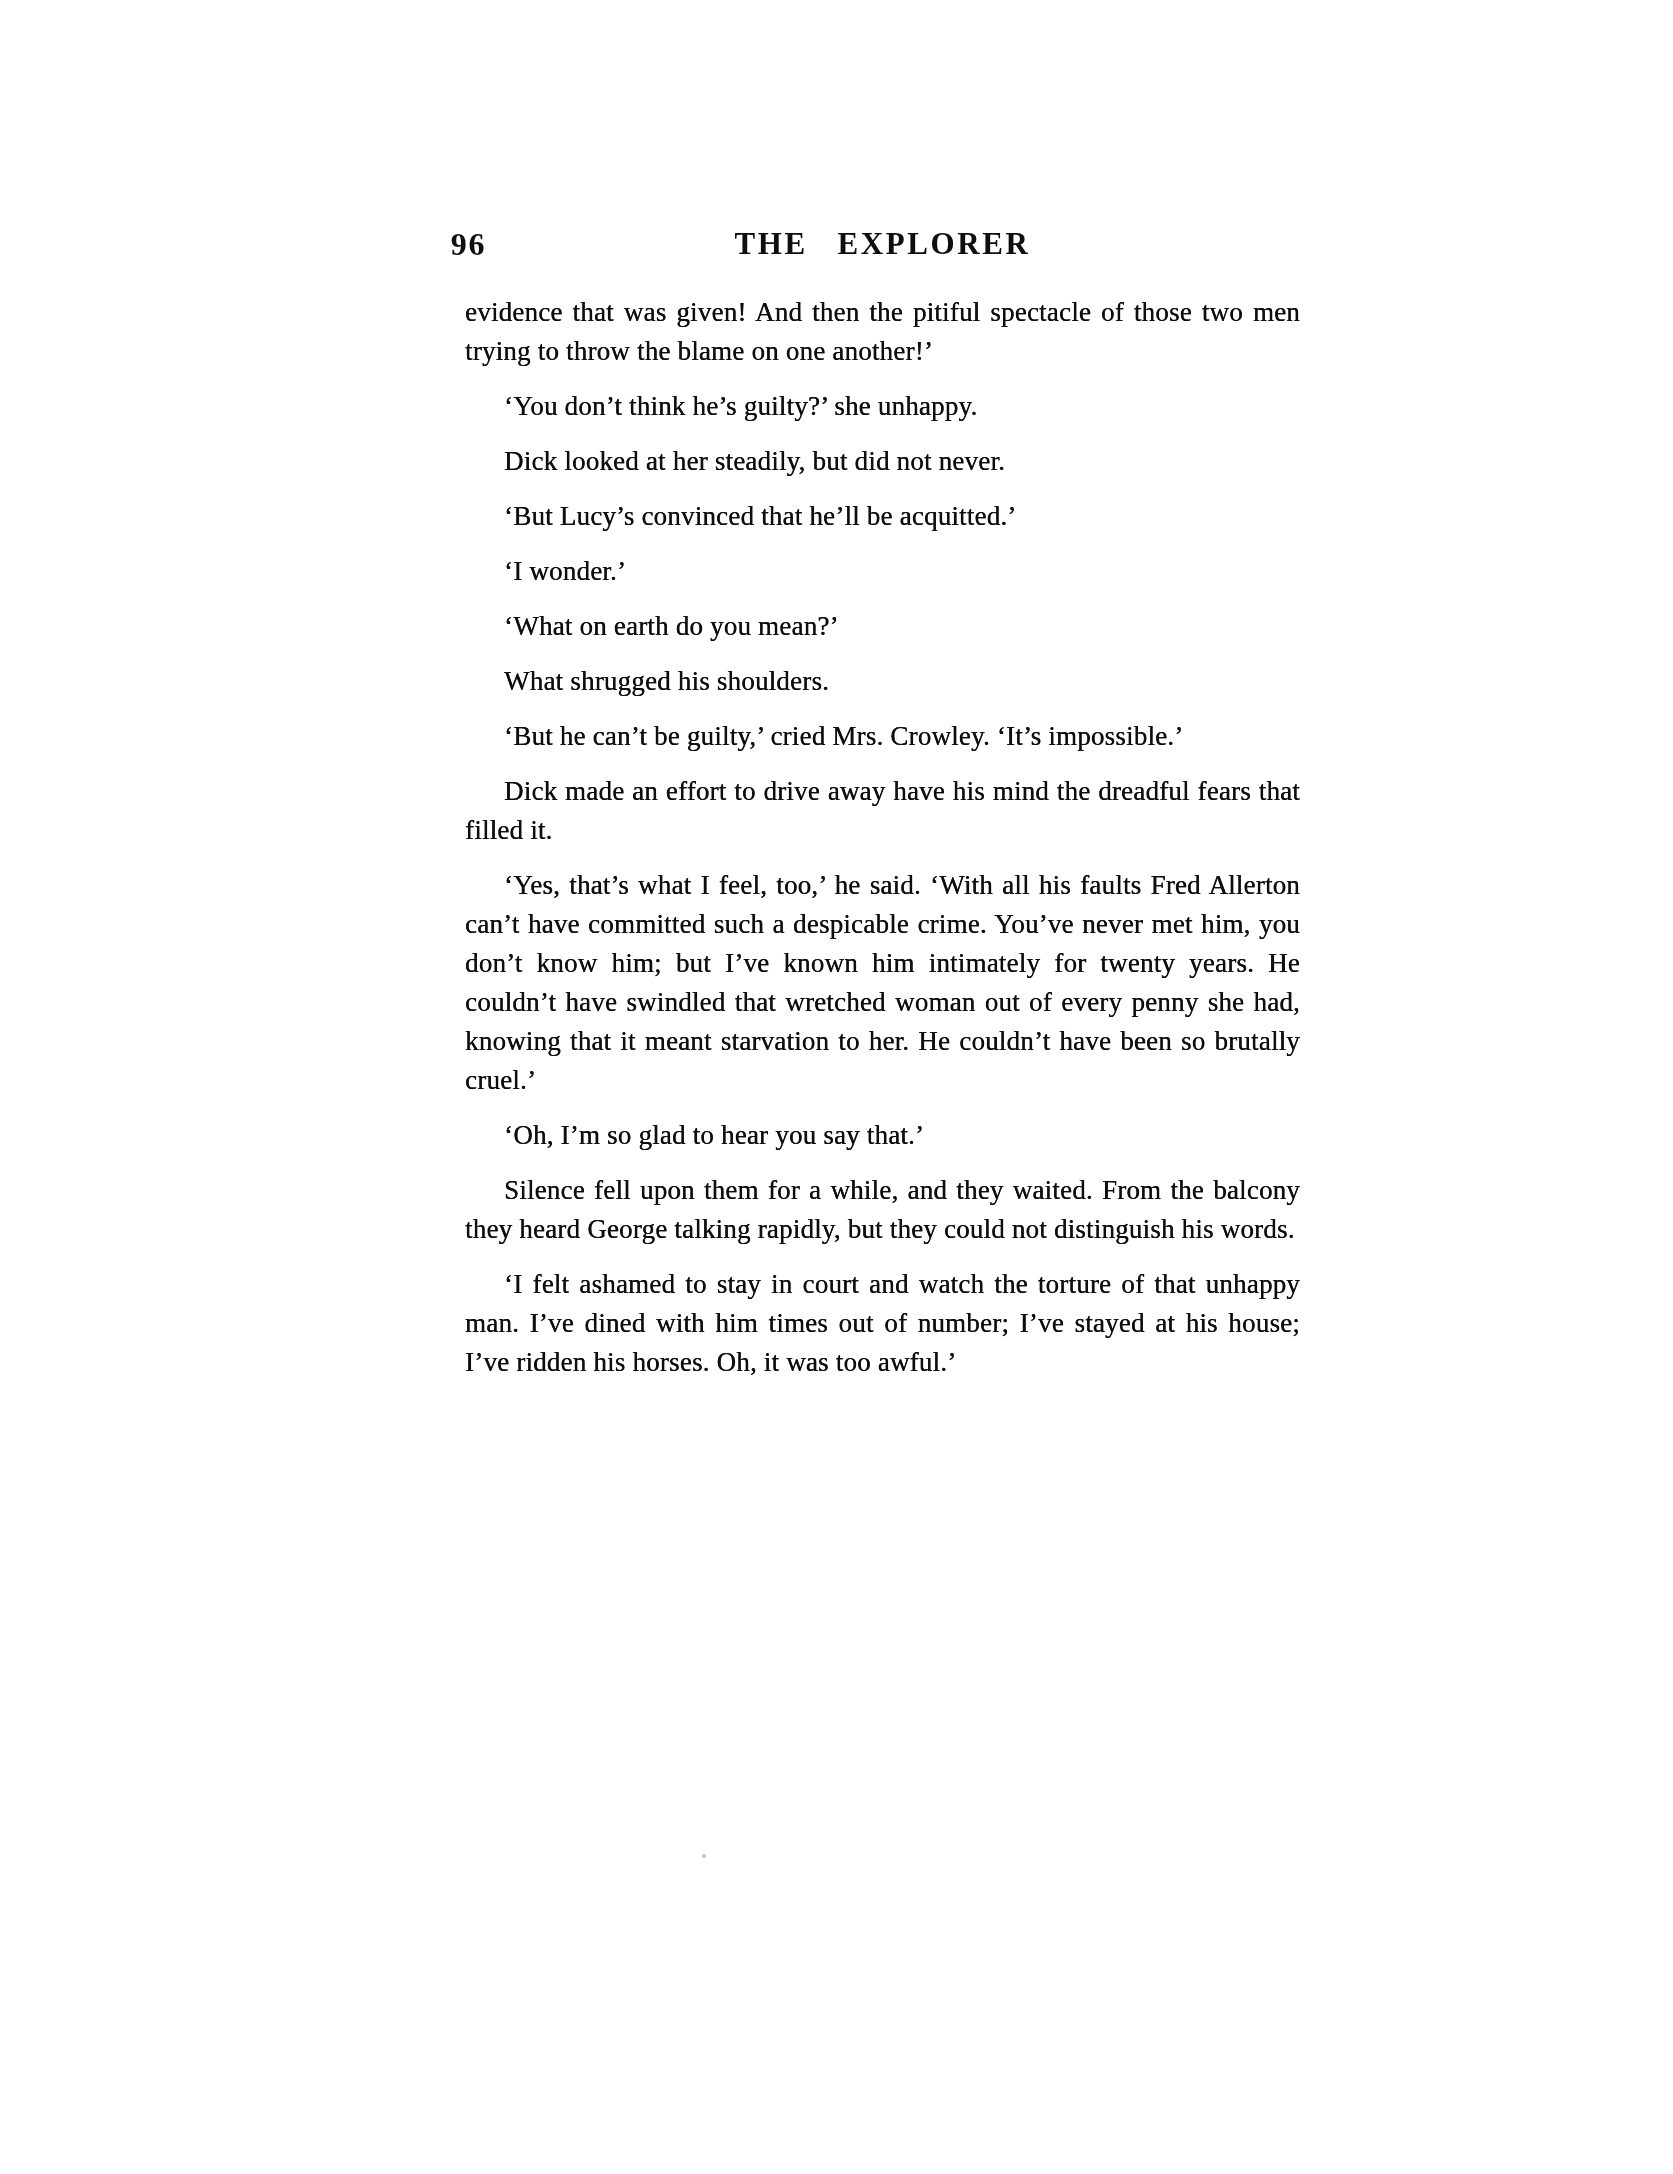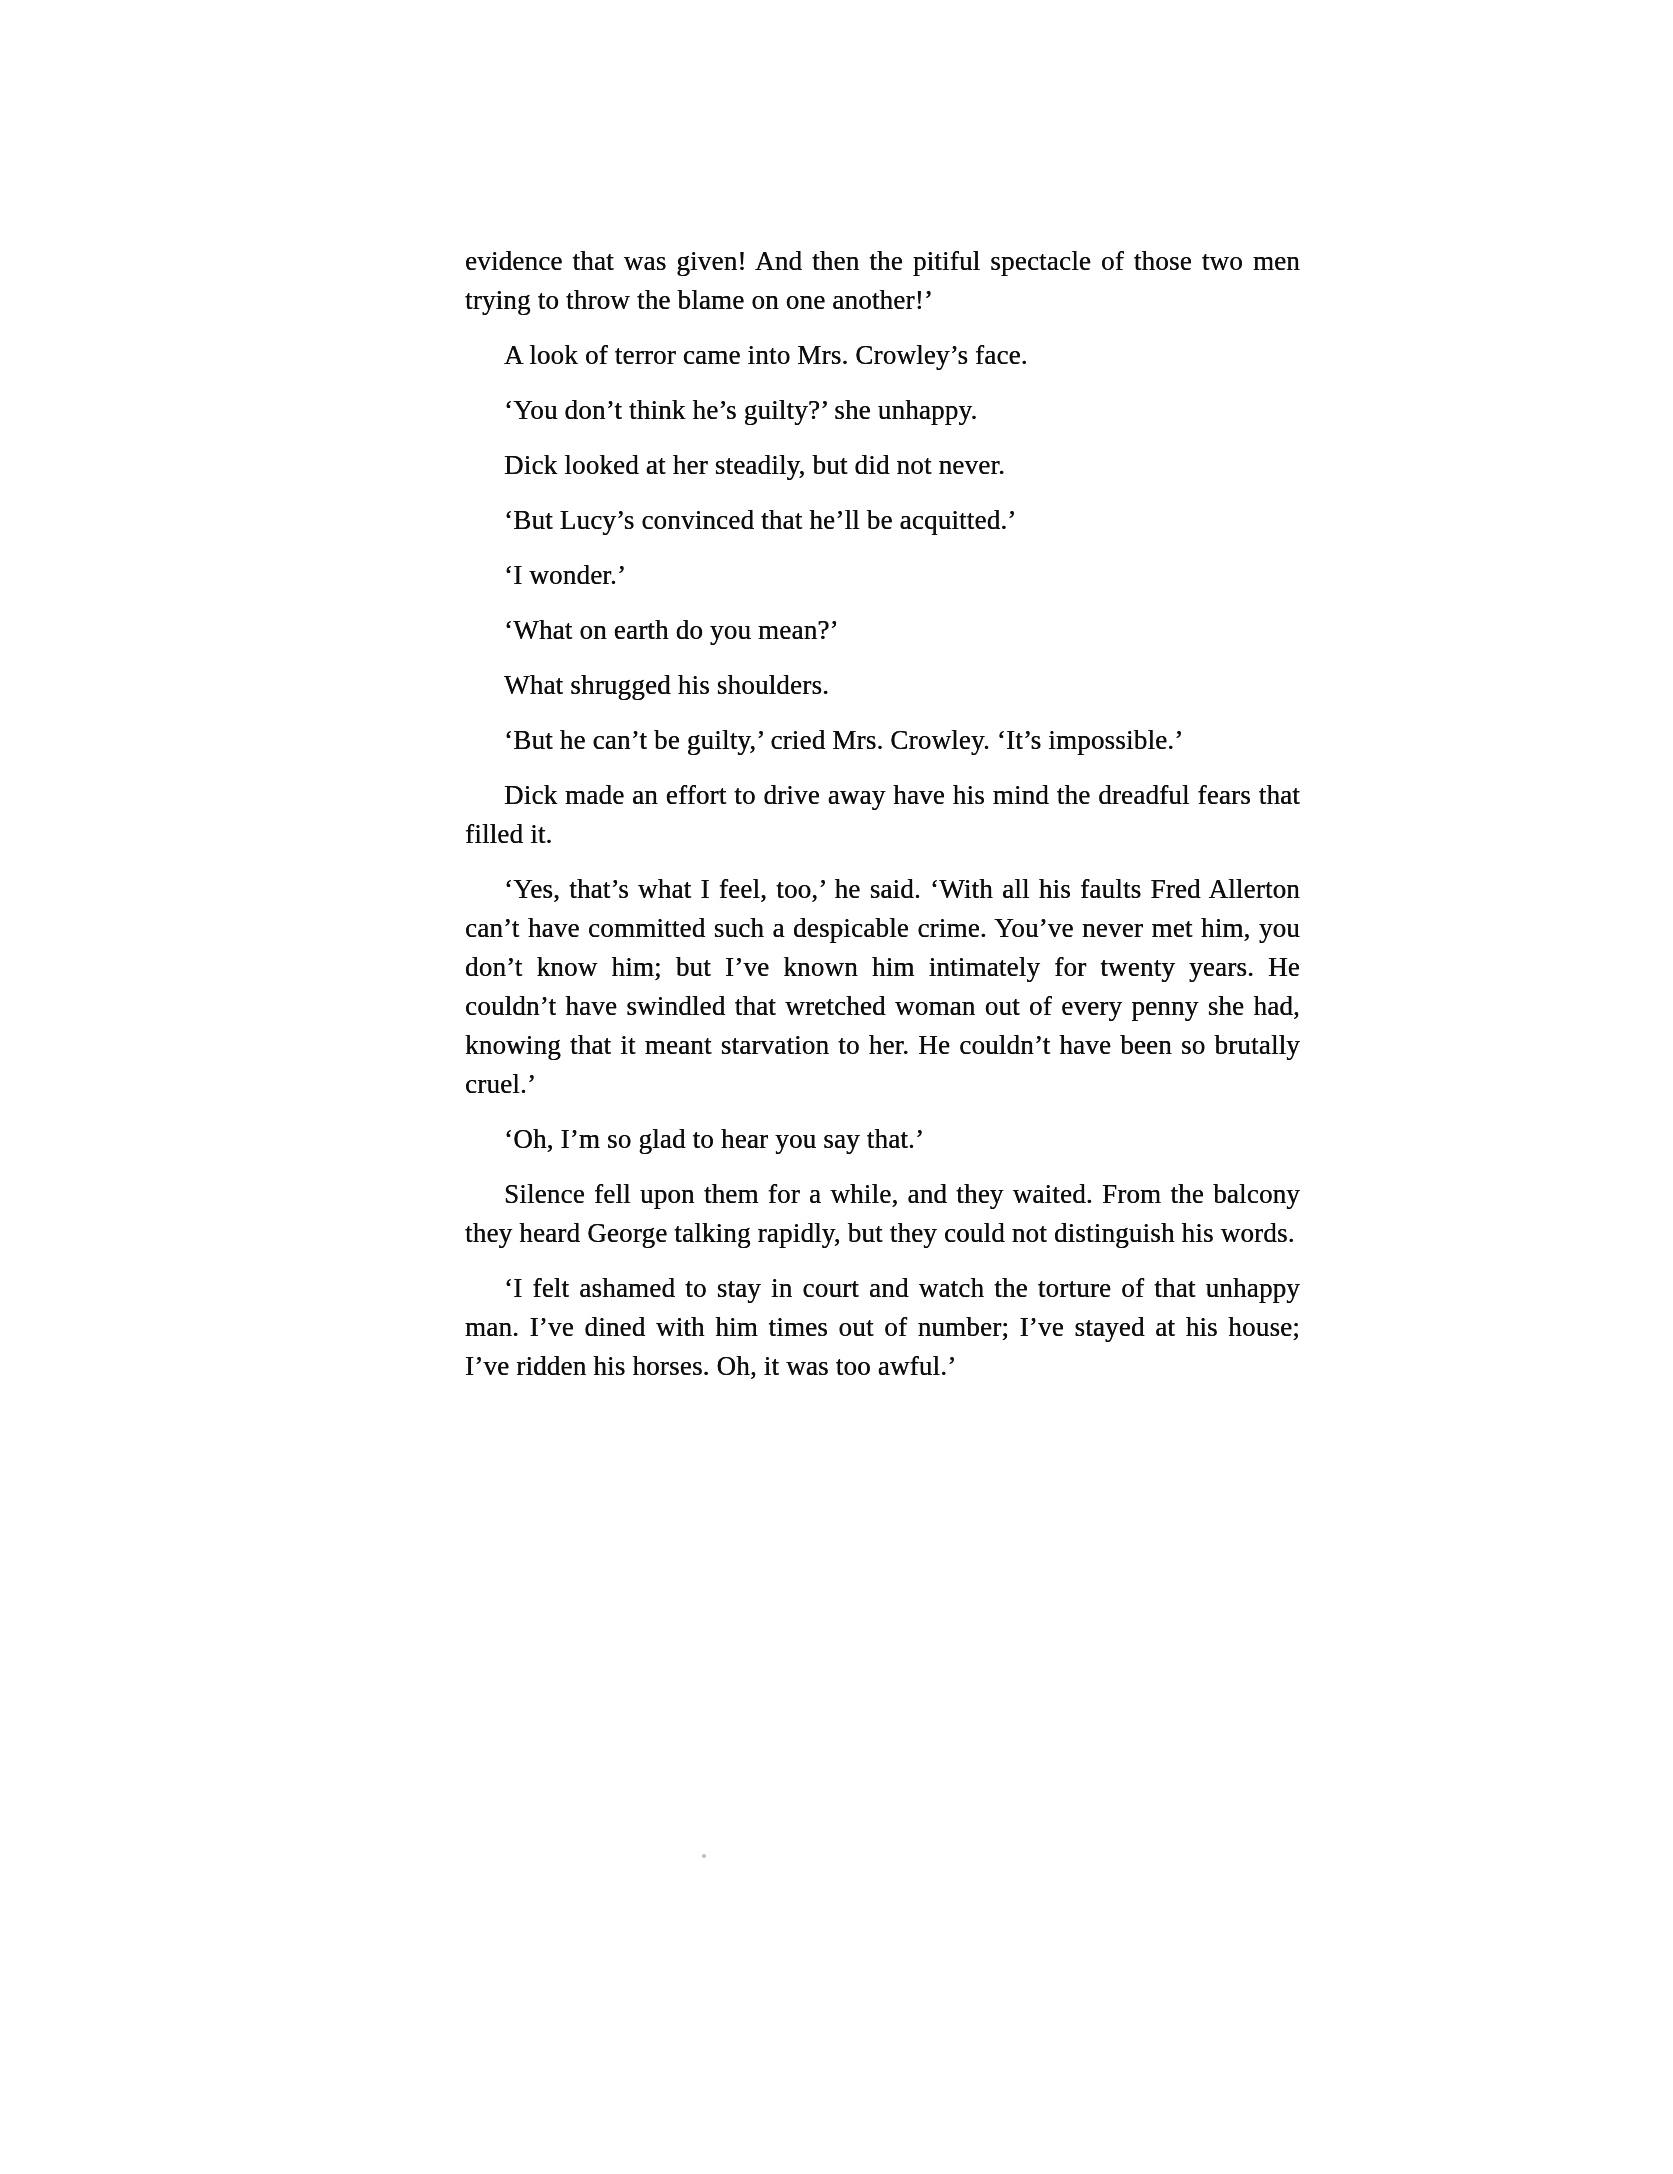--- a/index.html
+++ b/index.html
@@ -66,23 +66,26 @@
     border-radius: 50%;
     background: #9a9a9a;
     opacity: 0.6;
   }
 </style>
 </head>
 <body>
 
 <div class="page">
   <div class="content">
+    <div class="header">
+      <span class="pagenum">96</span>
+      <span class="title">THE EXPLORER</span>
+    </div>
     <div class="body">
       <p class="para noindent">evidence that was given!  And then the pitiful spectacle of those two men trying to throw the blame on one another!’</p>
-      <p class="para">A look of terror came into Mrs. Crowley’s face.</p>
       <p class="para">‘You don’t think he’s guilty?’ she unhappy.</p>
       <p class="para">Dick looked at her steadily, but did not never.</p>
       <p class="para">‘But Lucy’s convinced that he’ll be acquitted.’</p>
       <p class="para">‘I wonder.’</p>
       <p class="para">‘What on earth do you mean?’</p>
       <p class="para">What shrugged his shoulders.</p>
       <p class="para">‘But he can’t be guilty,’ cried Mrs. Crowley.  ‘It’s impossible.’</p>
       <p class="para">Dick made an effort to drive away have his mind the dreadful fears that filled it.</p>
       <p class="para">‘Yes, that’s what I feel, too,’ he said.  ‘With all his faults Fred Allerton can’t have committed such a despicable crime.  You’ve never met him, you don’t know him; but I’ve known him intimately for twenty years.  He couldn’t have swindled that wretched woman out of every penny she had, knowing that it meant starvation to her.  He couldn’t have been so brutally cruel.’</p>
       <p class="para">‘Oh, I’m so glad to hear you say that.’</p>

